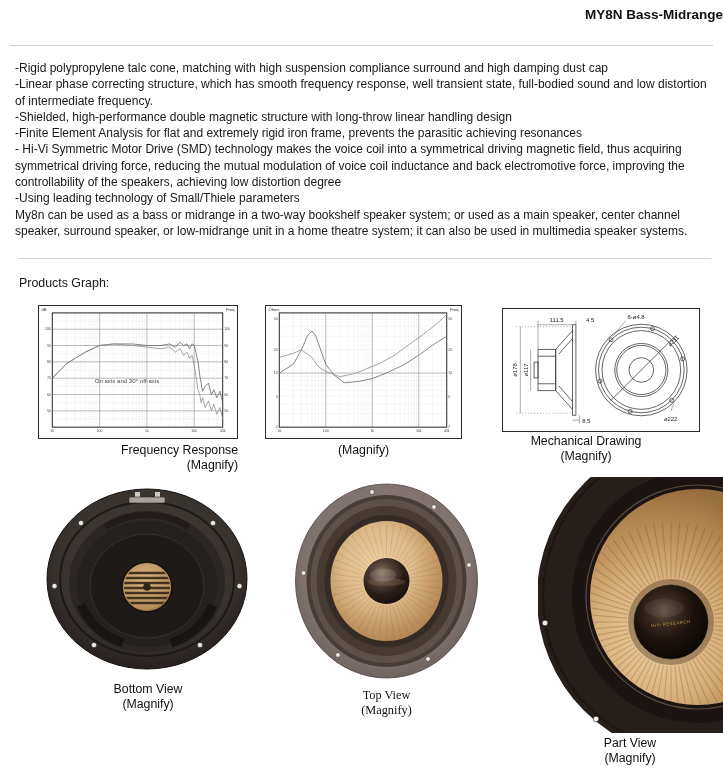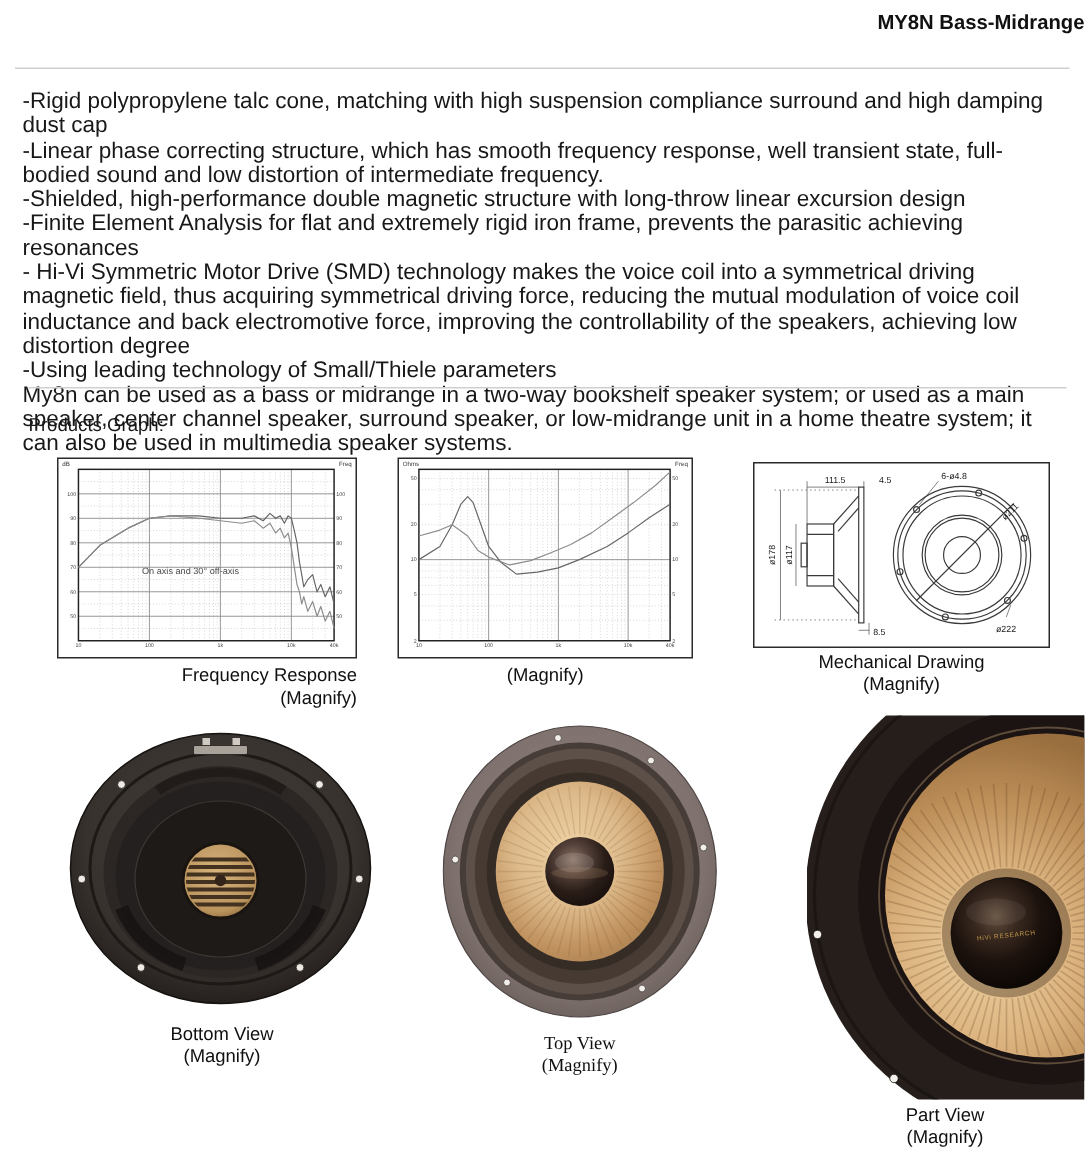--- a/index.html
+++ b/index.html
@@ -4,56 +4,56 @@
 <style>
   html,body{margin:0;padding:0;background:#fff;}
   body{width:723px;height:783px;position:relative;overflow:hidden;
        font-family:"Liberation Sans",sans-serif;color:#1a1a1a;}
   .title{position:absolute;top:7px;left:0;right:0;text-align:right;
          font-size:13.5px;font-weight:bold;color:#111;}
   .hr{position:absolute;height:1px;background:#cfcfcf;}
   #hr1{top:45px;left:10px;width:703px;}
   #hr2{top:258px;left:19px;width:692px;}
   .desc{position:absolute;top:60px;left:15px;width:698px;
-        font-size:15px;line-height:16.3px;color:#181818;}
+        font-size:12px;line-height:16.3px;color:#181818;}
   .plabel{position:absolute;top:276px;left:19px;font-size:12.4px;color:#181818;}
   .thumb{position:absolute;background:#fff;border:1px solid #2a2a2a;box-sizing:border-box;cursor:pointer;}
   .thumb svg{display:block;width:100%;height:100%;}
   #fr-box{left:38px;top:305px;width:200px;height:134px;}
   #imp-box{left:265px;top:305px;width:197px;height:134px;}
   #mech-box{left:502px;top:308px;width:198px;height:124px;}
   .photo{position:absolute;cursor:pointer;}
   .photo svg{display:block;width:100%;height:100%;}
   #bv-photo{left:45px;top:487px;width:205px;height:185px;}
   #tv-photo{left:295px;top:483px;width:183px;height:196px;}
   #pv-photo{left:538px;top:477px;width:185px;height:256px;}
   .cap{position:absolute;text-align:center;font-size:12.3px;line-height:14.5px;color:#101010;}
   .cap .mag{cursor:pointer;}
   #fr-cap{left:38px;top:443px;width:200px;text-align:right;}
   #imp-cap{left:265px;top:443px;width:197px;}
-  #mech-cap{left:502px;top:434px;width:198px;}
+  #mech-cap{left:487px;top:434px;width:198px;}
   #bv-cap{left:40px;top:682px;width:216px;}
   #tv-cap{left:291px;top:688px;width:191px;font-family:Liberation Serif, serif;}
   #pv-cap{left:530px;top:736px;width:200px;}
   svg text{font-family:"Liberation Sans",sans-serif;}
   .ann{font-size:6.2px;fill:#4a4a4a;}
   .mech-line{stroke:#3a3a3a;stroke-width:0.8;fill:none;}
   .dim-line{stroke:#555;stroke-width:0.5;fill:none;}
   .dim-text{font-size:6px;fill:#1c1c1c;}
 </style>
 </head>
 <body>
 
 <div class="title">MY8N Bass-Midrange</div>
 <div class="hr" id="hr1"></div>
 
 <div class="desc">
   <div>-Rigid polypropylene talc cone, matching with high suspension compliance surround and high damping dust cap</div>
   <div>-Linear phase correcting structure, which has smooth frequency response, well transient state, full-bodied sound and low distortion of intermediate frequency.</div>
-  <div>-Shielded, high-performance double magnetic structure with long-throw linear excursion design</div>
+  <div>-Shielded, high-performance double magnetic structure with long-throw linear handling design</div>
   <div>-Finite Element Analysis for flat and extremely rigid iron frame, prevents the parasitic achieving resonances</div>
   <div>- Hi-Vi Symmetric Motor Drive (SMD) technology makes the voice coil into a symmetrical driving magnetic field, thus acquiring symmetrical driving force, reducing the mutual modulation of voice coil inductance and back electromotive force, improving the controllability of the speakers, achieving low distortion degree</div>
   <div>-Using leading technology of Small/Thiele parameters</div>
   <div>My8n can be used as a bass or midrange in a two-way bookshelf speaker system; or used as a main speaker, center channel speaker, surround speaker, or low-midrange unit in a home theatre system; it can also be used in multimedia speaker systems.</div>
 </div>
 
 <div class="hr" id="hr2"></div>
 <div class="plabel">Products Graph:</div>
 
 <div class="thumb" id="fr-box">

